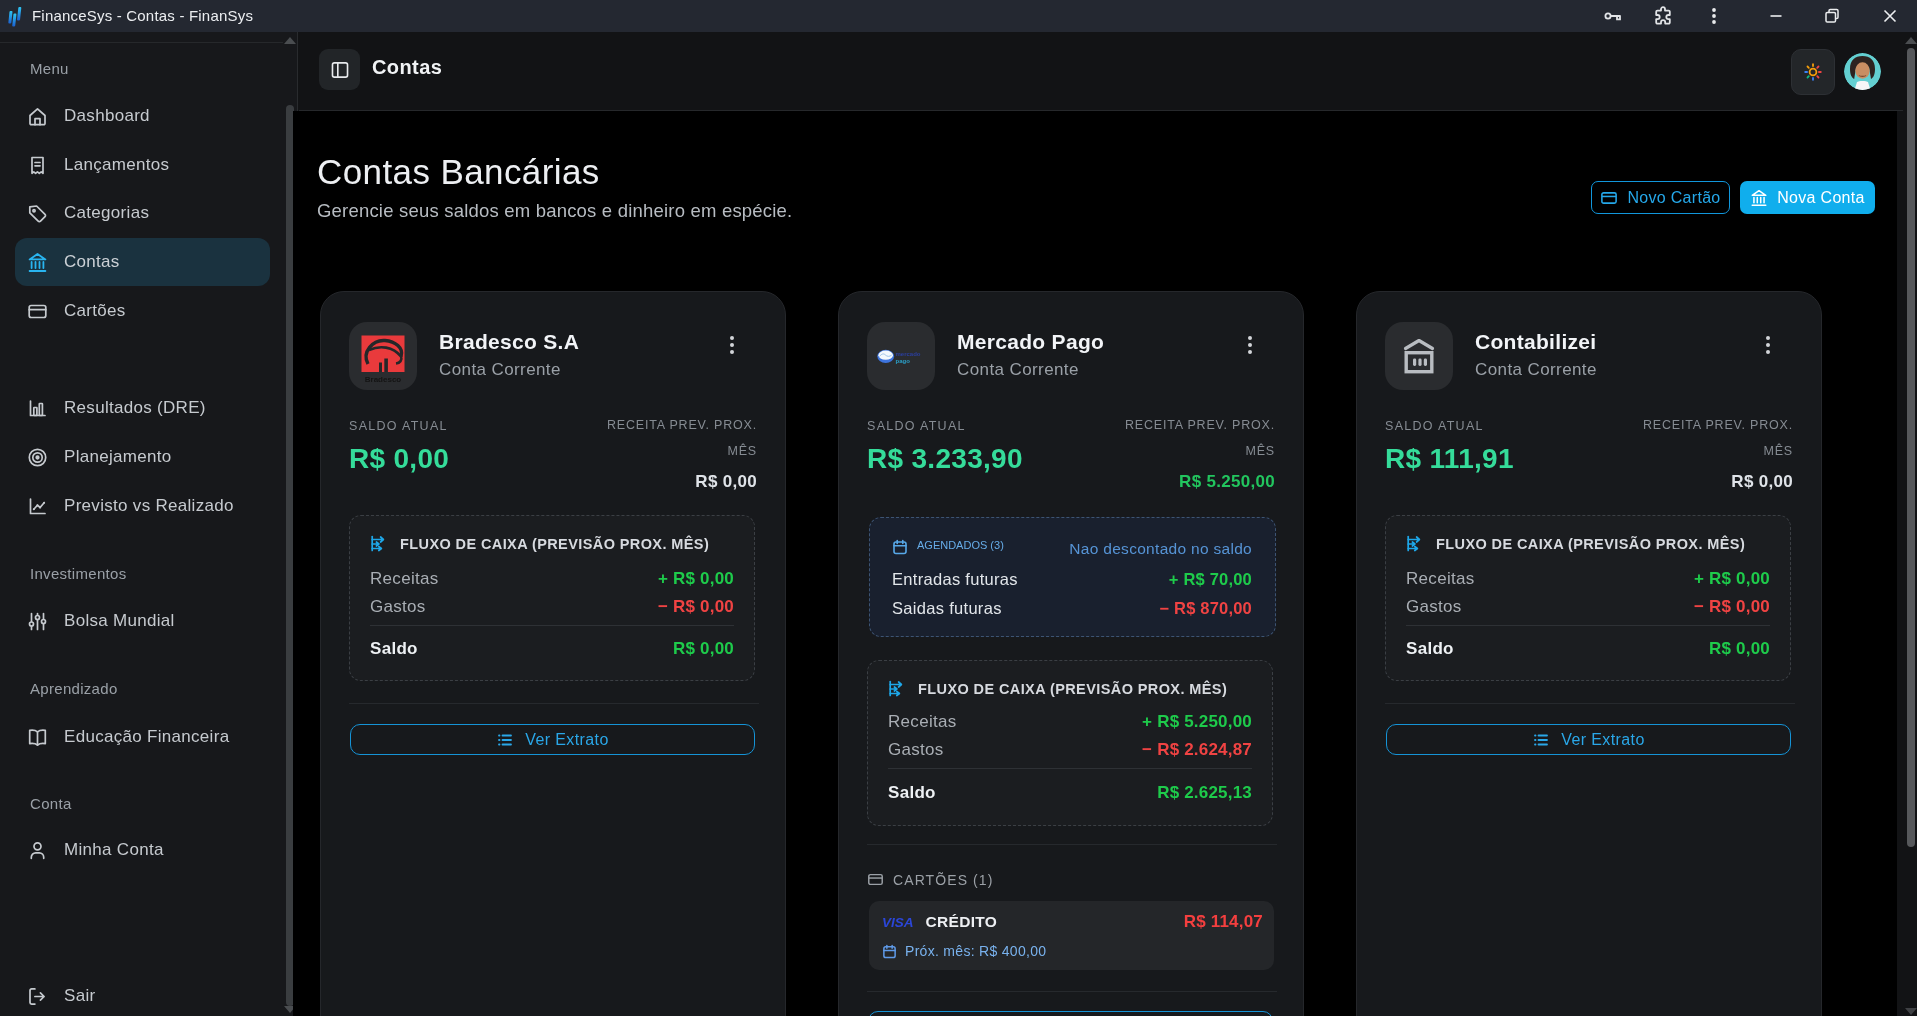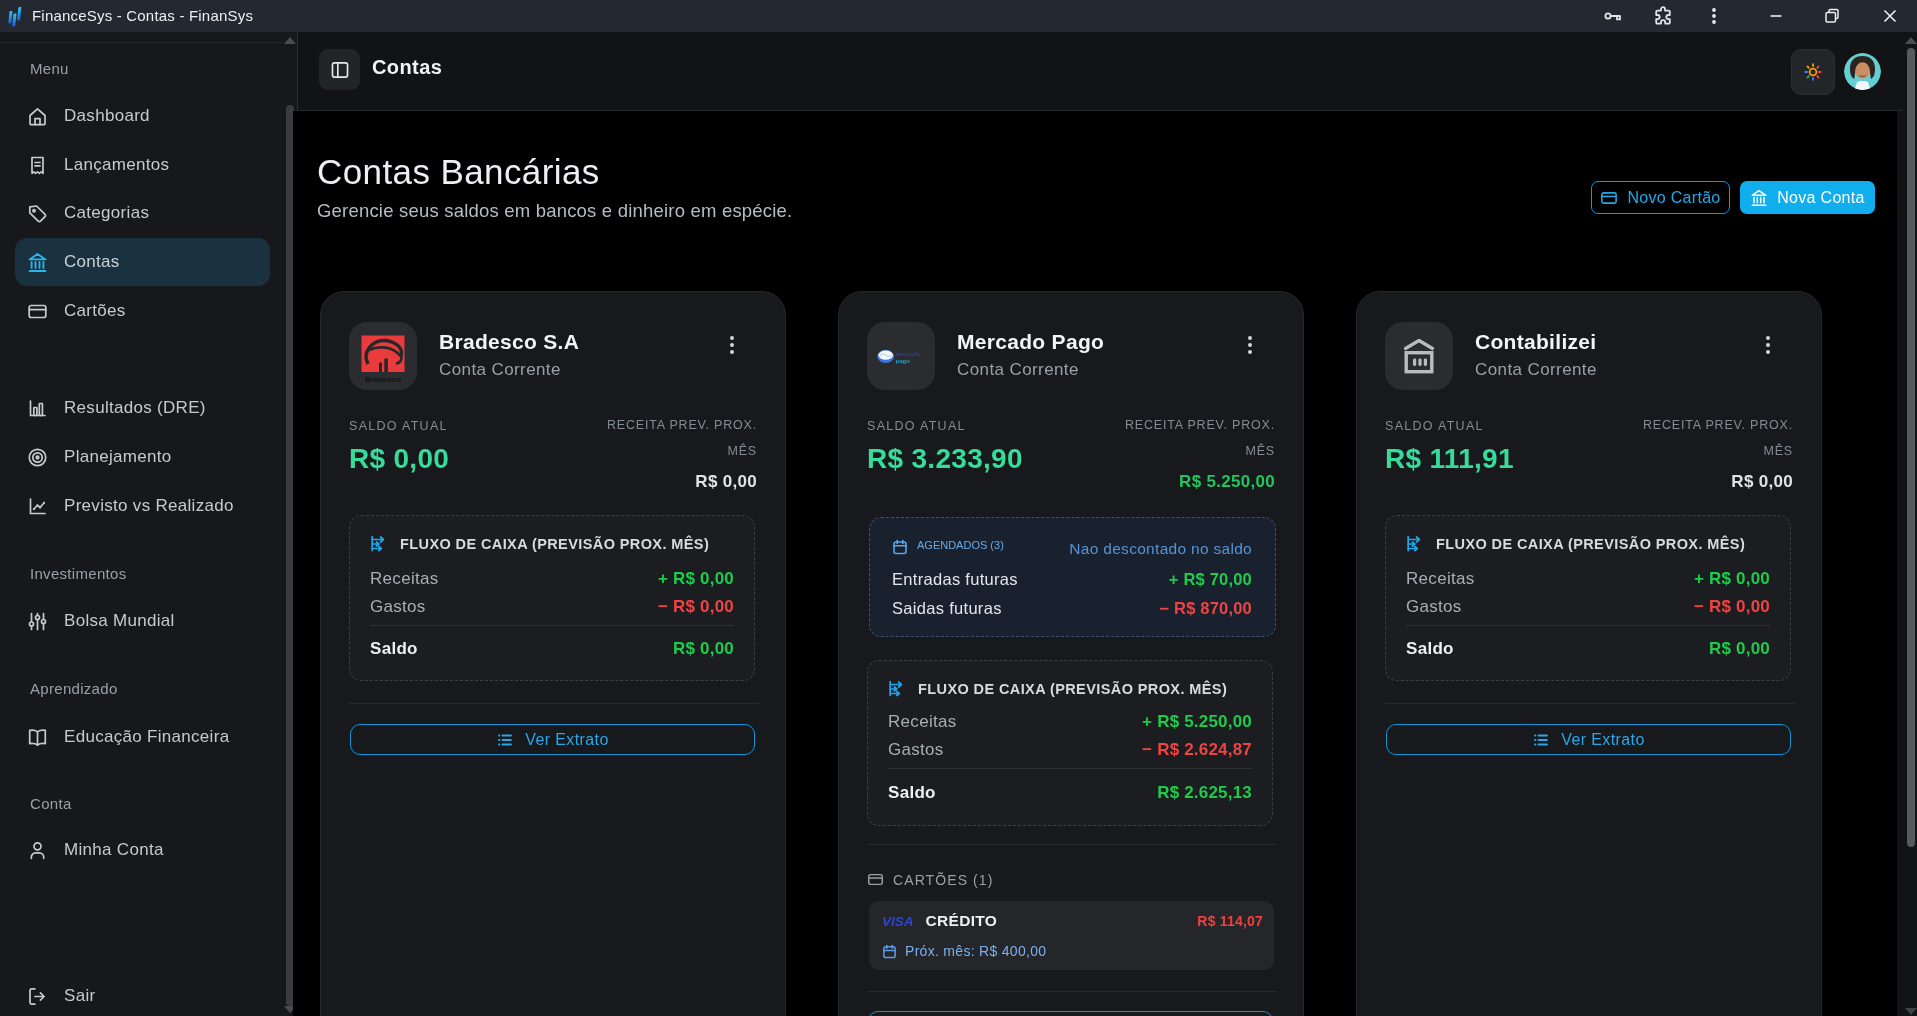--- a/index.html
+++ b/index.html
@@ -59,21 +59,21 @@
 .agnote{position:absolute;right:23px;top:22px;font-size:15.5px;color:#5694d6;letter-spacing:.3px}
 .agrow{position:absolute;left:22px;right:23px;display:flex;justify-content:space-between;font-size:16.5px}
 .agrow .l{color:#e2e6ea;letter-spacing:.3px}
 
 .cartlab{position:absolute;left:28px;top:579px;display:flex;align-items:center;font-size:14px;color:#9ba0a6;letter-spacing:1.1px}
 .cartlab svg{margin-right:9px}
 .visabox{position:absolute;left:30px;top:609px;width:405px;height:69px;background:#242629;border-radius:10px}
 .visarow{position:absolute;left:13px;right:11px;top:11px;display:flex;align-items:center;font-size:17px}
 .visa{font-style:italic;font-weight:bold;color:#2b46d8;letter-spacing:0;font-size:13.5px}
 .cred{margin-left:12px;font-weight:bold;color:#eef0f3;letter-spacing:.3px;font-size:15.5px}
-.vval{margin-left:auto;font-weight:bold;color:#f43f3f;font-size:14px;letter-spacing:.2px}
+.vval{margin-left:auto;font-weight:bold;color:#f43f3f;font-size:17px;letter-spacing:.2px}
 .proxrow{position:absolute;left:13px;top:42px;display:flex;align-items:center;font-size:14px;color:#79b2ee;letter-spacing:.3px}
 .proxrow svg{margin-right:8px}
 
 .arr{position:absolute;width:0;height:0;border-left:6px solid transparent;border-right:6px solid transparent}
 #msth{position:absolute;left:1907px;top:48px;width:8px;height:799px;border-radius:4px;background:#56585b}
 </style>
 </head>
 <body>
 
 <div id="tb">

